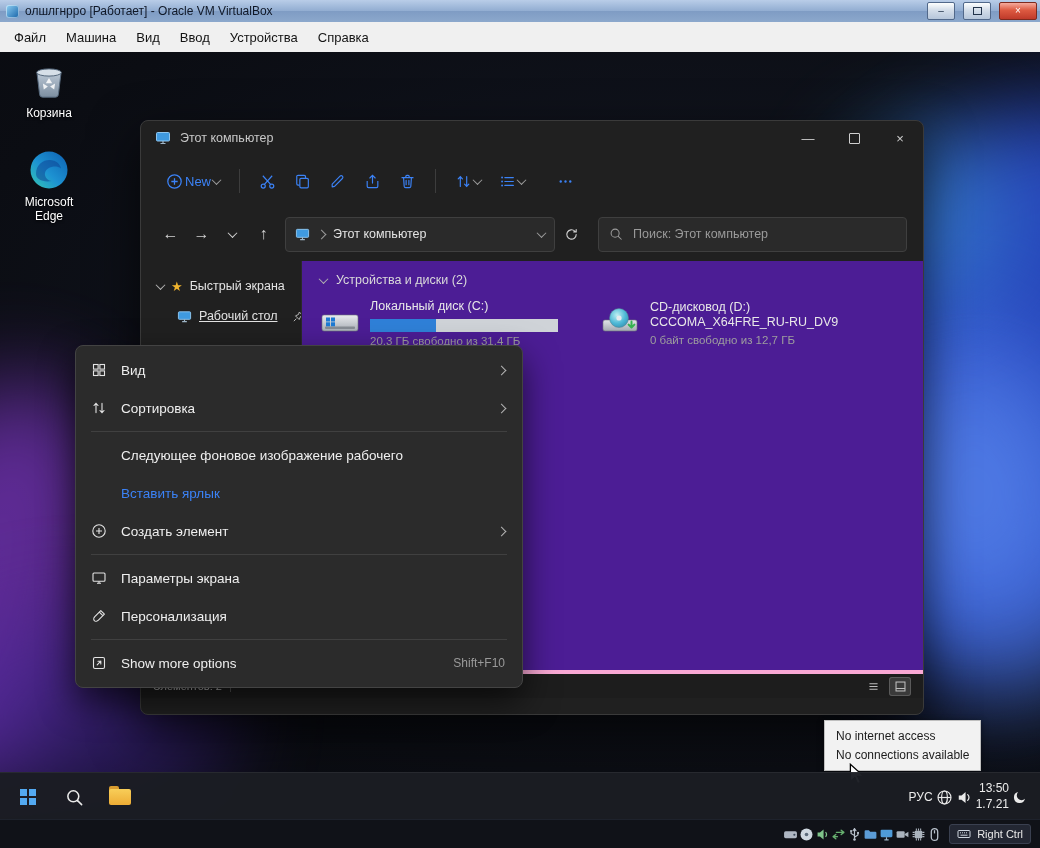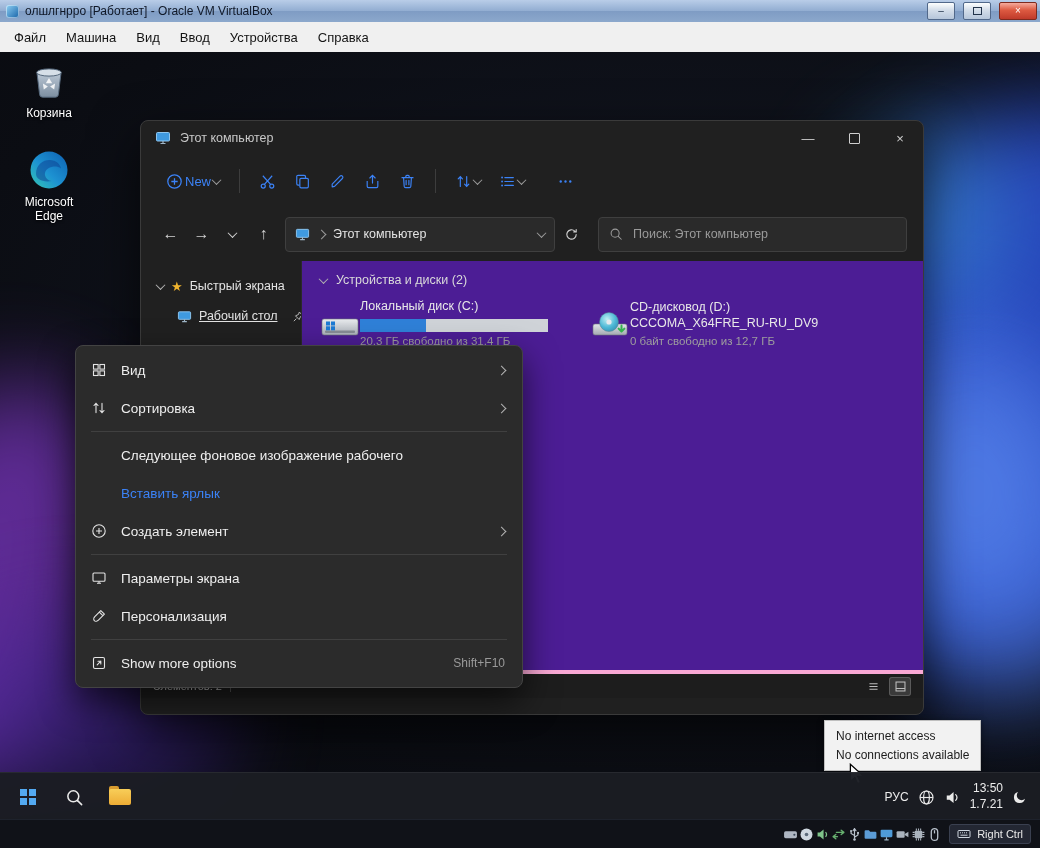--- a/index.html
+++ b/index.html
@@ -66,21 +66,21 @@
   .ex-sidebar{position:absolute;left:0;top:0;bottom:0;width:160px;padding:10px 6px 0 10px;}
   .sb-row{display:flex;align-items:center;gap:7px;height:30px;padding:0 6px;border-radius:4px;font-size:12.5px;color:#e2e2e2;}
   .sb-row .chv{color:#b5b5b5;flex:0 0 6px;}
   .sb-star{color:#f0b42e;font-size:13px;line-height:1;}
   .sb-indent{margin-left:20px;text-decoration:underline;}
   .ex-main{position:absolute;left:160px;top:0;right:0;bottom:0;background:#4c1d95;border-left:1px solid #2a2a2a;
     padding:12px 18px 0 18px;}
   .sec-header{display:flex;align-items:center;gap:9px;font-size:12.5px;color:#dadada;}
   .sec-header .chv{color:#b0b0b0;}
   .drives{display:flex;gap:42px;margin-top:12px;}
-  .drive{display:flex;align-items:flex-end;}
+  .drive{display:flex;gap:10px;align-items:center;}
   .drive-name{font-size:12.5px;color:#e8e8e8;line-height:1.25;}
   .drive-info{font-size:11.5px;color:#9e9e9e;margin-top:3px;}
   .usage-track{width:188px;height:13px;background:#cfd3d8;margin-top:4px;position:relative;overflow:hidden;}
   .usage-fill{position:absolute;left:0;top:0;bottom:0;background:#2f80d8;}
 
   .ex-status{position:absolute;bottom:16px;left:0;right:0;height:24px;background:#1d1d1d;border-top:4px solid #f9a8d4;
     display:flex;align-items:center;padding:0 12px;font-size:11px;color:#c2c2c2;gap:8px;}
   .st-div{width:1px;height:12px;background:#555;}
   .view-toggles{margin-left:auto;display:flex;gap:5px;align-items:center;}
   .vt{width:22px;height:19px;display:flex;align-items:center;justify-content:center;color:#bdbdbd;border-radius:3px;}
@@ -105,21 +105,21 @@
   
   #taskbar{position:absolute;left:0;right:0;top:720px;height:48px;background:rgba(27,29,35,.97);
     border-top:1px solid rgba(255,255,255,.06);display:flex;align-items:center;}
   .tb-left{display:flex;align-items:center;gap:6px;padding-left:8px;}
   .task-btn{width:40px;height:40px;border-radius:4px;display:flex;align-items:center;justify-content:center;}
   .winlogo{display:grid;grid-template-columns:7px 7px;gap:1.5px;}
   .winlogo i{width:7px;height:7px;background:#53a9f1;display:block;}
   .folder-ico{position:relative;width:22px;height:16px;}
   .folder-ico .back{position:absolute;top:-3px;left:0;width:10px;height:6px;background:#d99c2f;border-radius:2px 2px 0 0;}
   .folder-ico .front{position:absolute;inset:0;background:linear-gradient(#f8ce59,#edac35);border-radius:2px;}
-  .tb-right{margin-left:auto;display:flex;align-items:center;gap:9px;padding-right:12px;color:#ececec;}
+  .tb-right{margin-left:auto;display:flex;align-items:center;gap:3px;padding-right:12px;color:#ececec;}
   .tray-lang{font-size:12px;}
   .tray-clock{text-align:right;font-size:12px;line-height:1.3;}
 
   
   #cursor{position:absolute;left:848px;top:711px;}
 
   
   #vbox-status{position:absolute;bottom:0;left:0;right:0;height:28px;background:#101218;
     display:flex;align-items:center;justify-content:flex-end;gap:1px;padding:0 9px;border-top:1px solid #1e222c;}
   .hostkey{display:flex;align-items:center;gap:6px;margin-left:6px;background:#232733;border:1px solid #3a4050;

